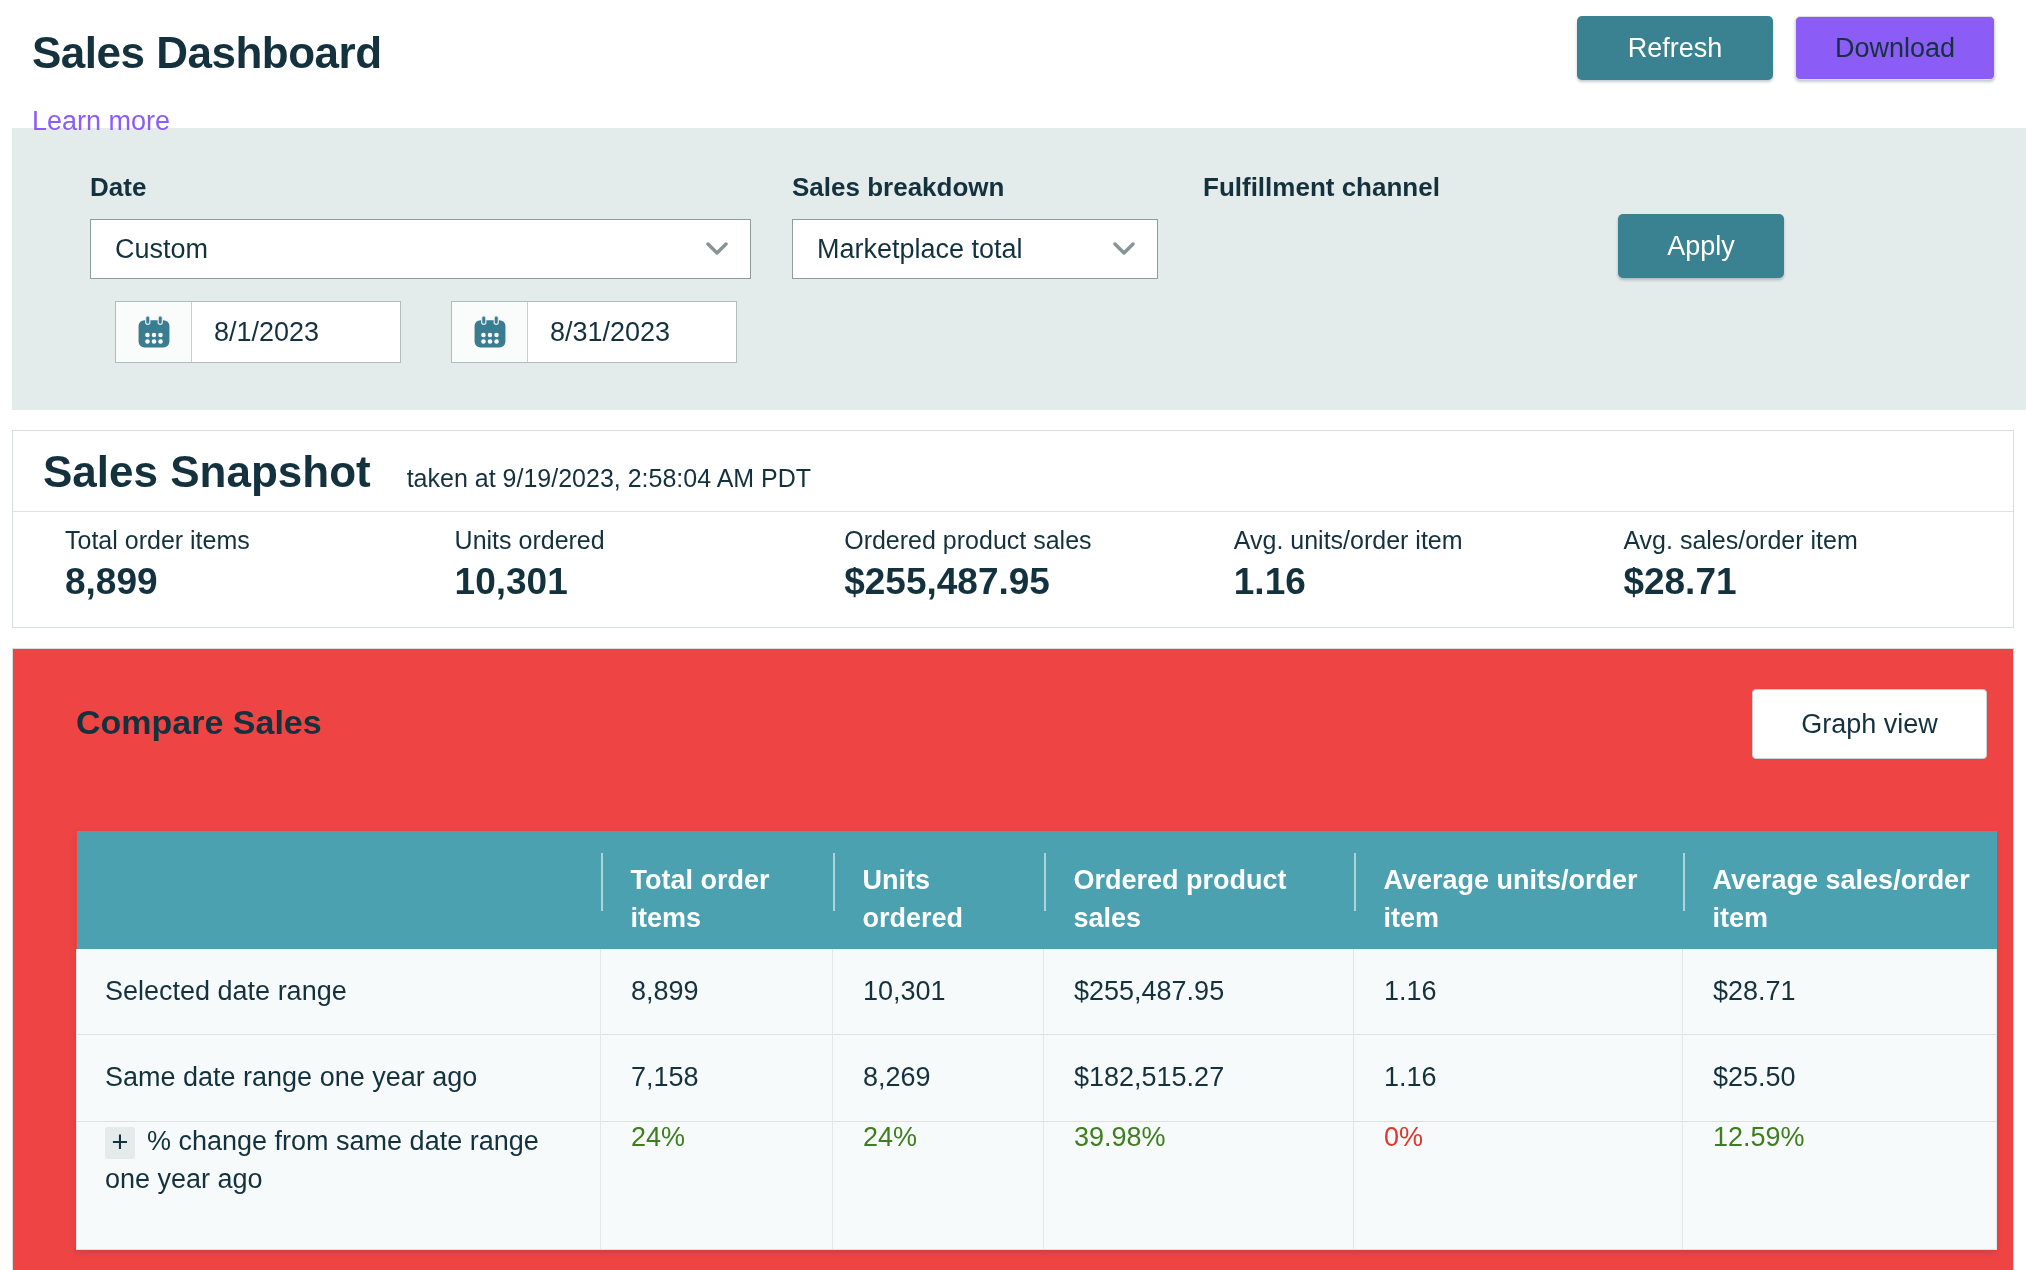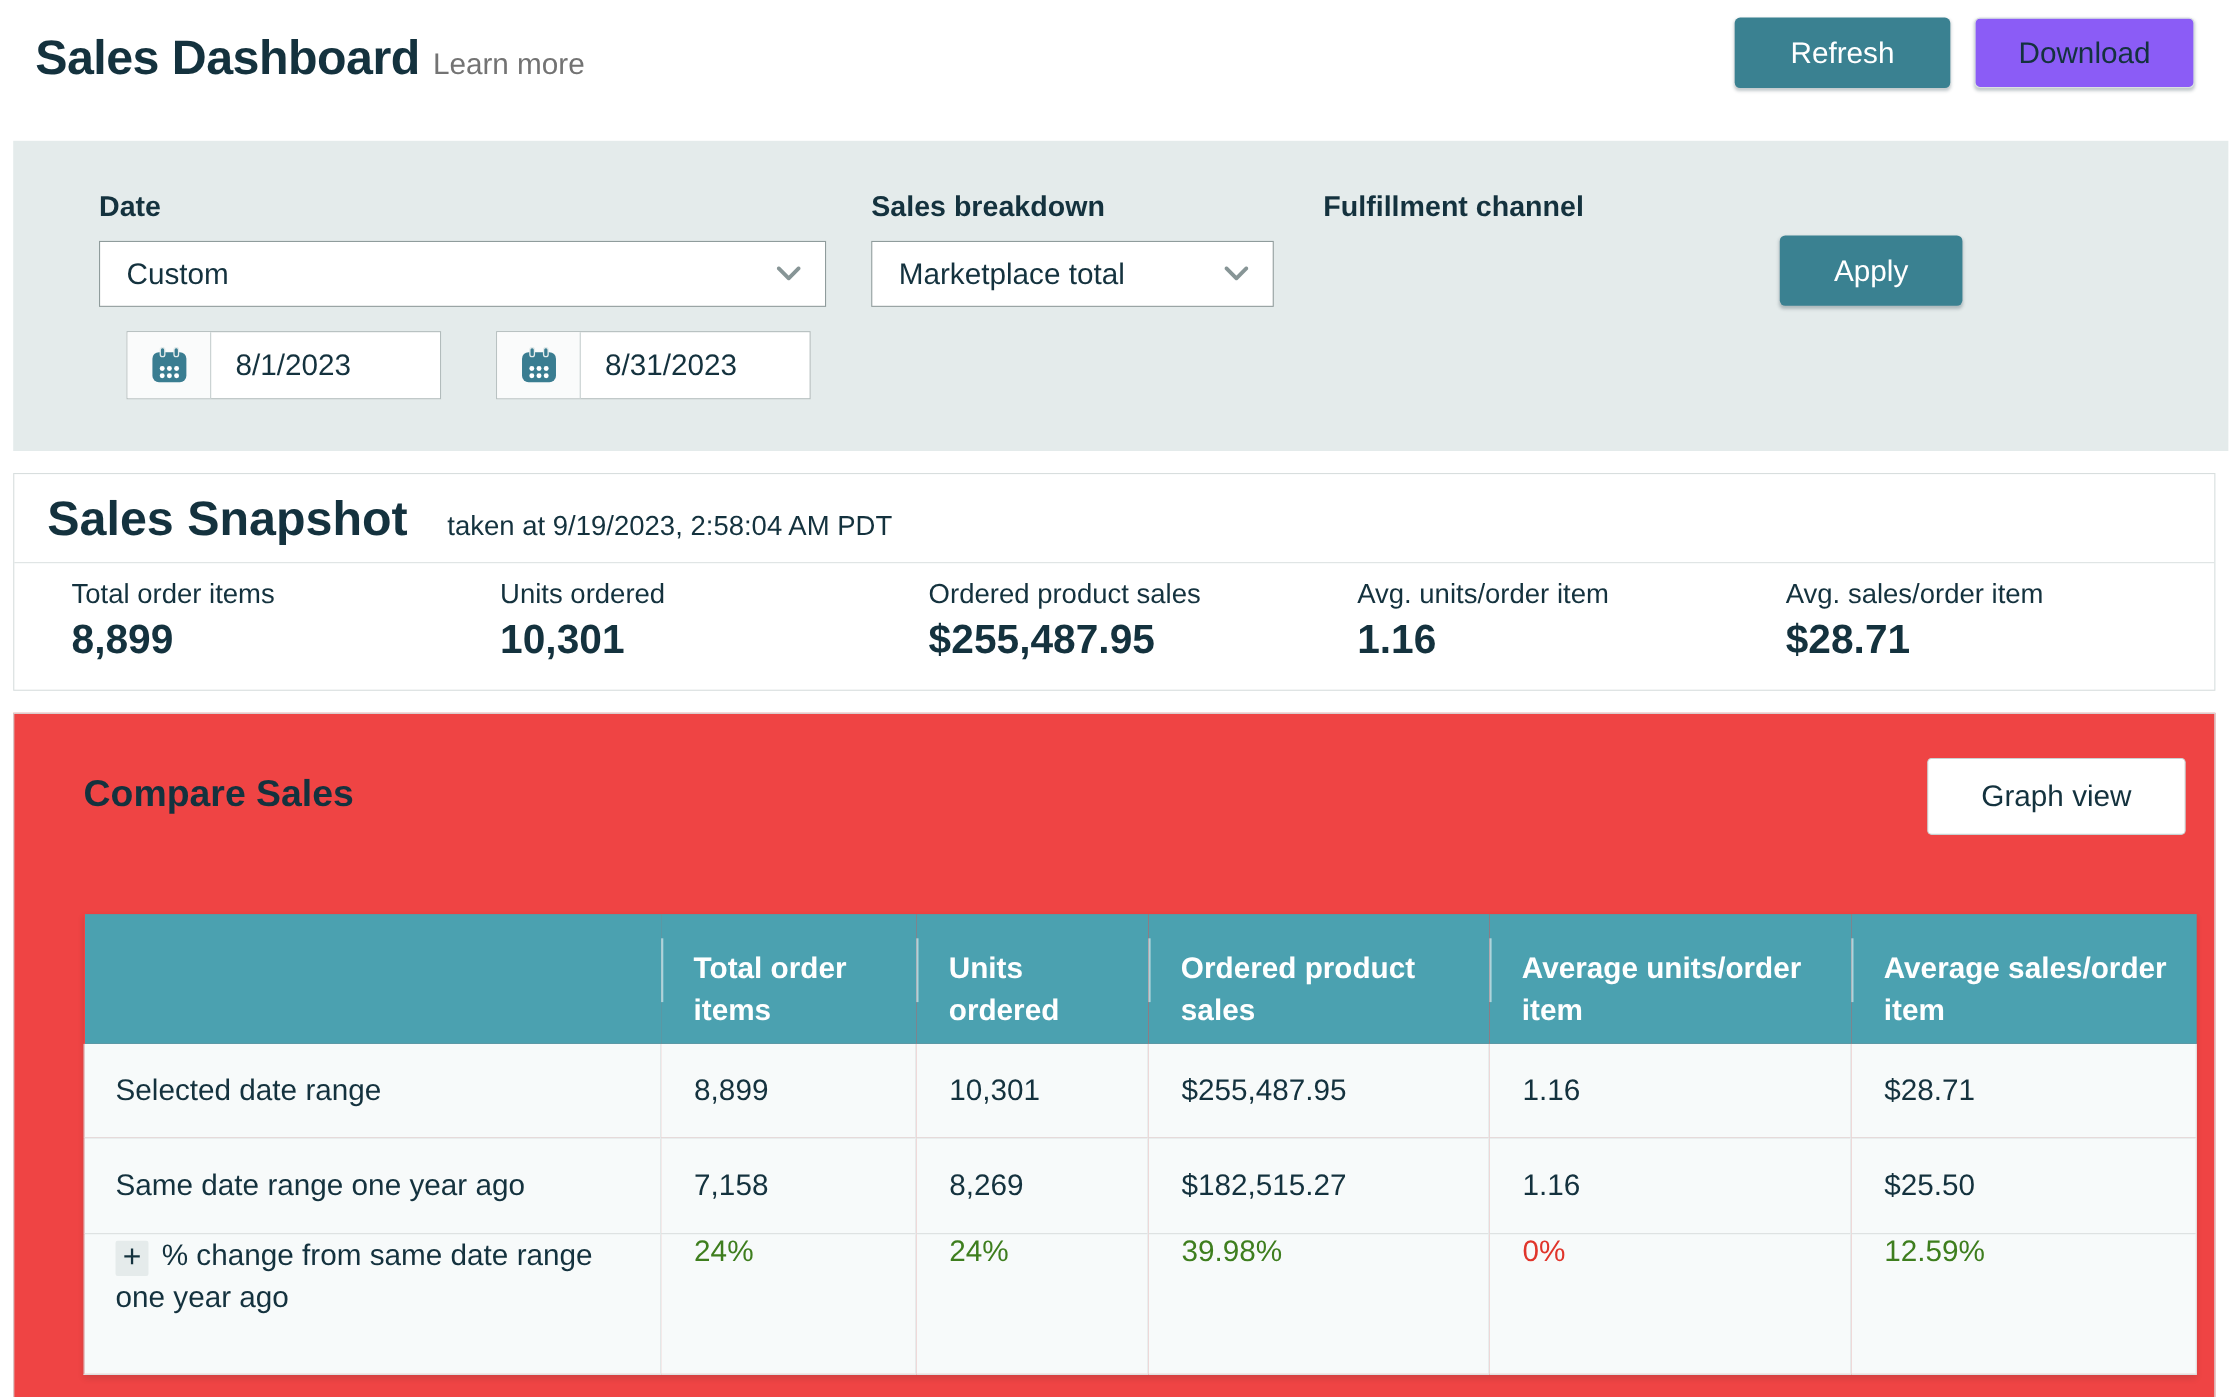--- a/index.html
+++ b/index.html
@@ -4,23 +4,23 @@
 <style>
   * { box-sizing: border-box; margin: 0; padding: 0; }
   html,body { width: 2026px; height: 1270px; background: #fff; }
   body { font-family: "Liberation Sans", "DejaVu Sans", sans-serif; color: #14323E; overflow: hidden; }
 
   
   .top {
     height: 128px; display: flex; justify-content: space-between;
     align-items: flex-start; padding: 16px 31px 0 32px;
   }
-  .title-row { display: flex; align-items: baseline; gap: 12px; margin-top: 12px; }
+  .title-row { display: flex; align-items: baseline; gap: 28px; margin-top: 12px; flex-direction: column; }
   .page-title { font-size: 44px; font-weight: 700; letter-spacing: -0.5px; color: #14323E; }
-  .learn-more { font-size: 27px; color: #737373; text-decoration: none; cursor: pointer; }
+  .learn-more { font-size: 27px; color: #8b5cf6; text-decoration: none; cursor: pointer; }
   .header-buttons { display: flex; gap: 22px; }
   .btn {
     height: 64px; border-radius: 5px; font-size: 27px; cursor: pointer;
     font-family: inherit; border: none; box-shadow: 0 2px 3px rgba(10,40,50,.25);
   }
   .btn-primary { background: #3A8191; color: #fff; }
   .btn-refresh { width: 196px; }
   .btn-download { width: 200px; background: #8b5cf6; color: #14323E; border: 1px solid #D9E1E1; }
   .btn-apply { width: 166px; }
 

